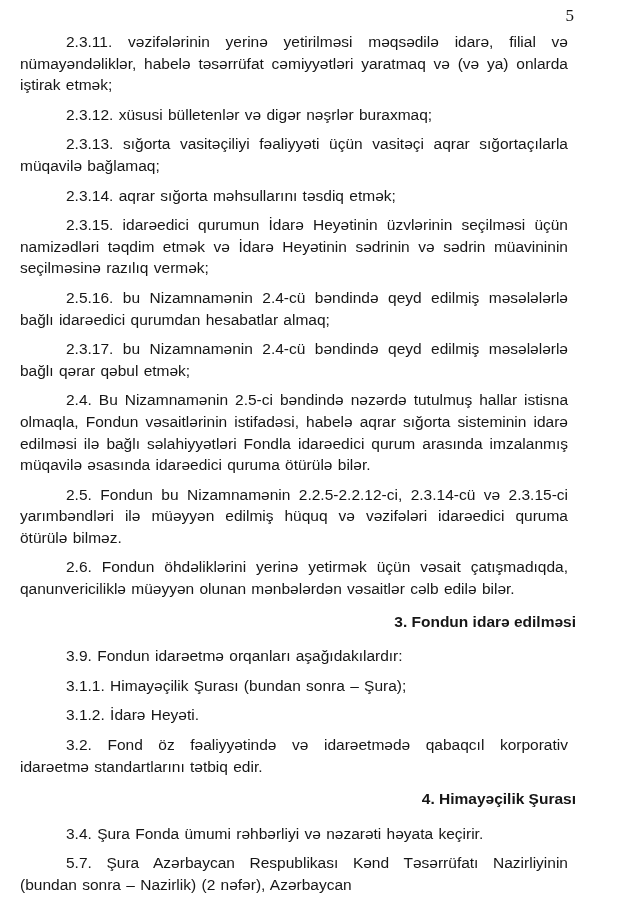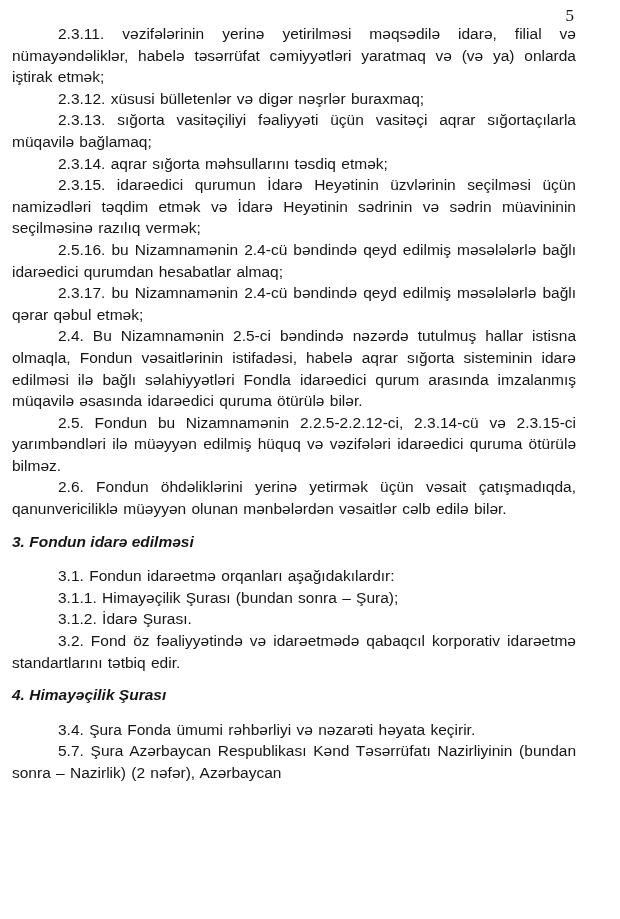--- a/index.html
+++ b/index.html
@@ -24,54 +24,53 @@
     font-size: 17px;
     color: #161616;
   }
   .content {
     position: absolute;
     left: 12px;
     top: 23px;
     width: 564px;
   }
   .content p {
-    margin: 0;
+    margin: 8px;
     font-size: 15.5px;
     line-height: 21.6px;
     text-align: justify;
     text-indent: 46px;
     word-spacing: 1px;
   }
   .content p.heading {
     font-weight: bold;
-    text-align: left;
+    text-align: right;
     text-indent: 0;
     margin: 11px 0 13px 0;
     word-spacing: normal;
-    font-style: italic;
   }
 </style>
 </head>
 <body>
 
 <div class="page">
   <div class="page-number">5</div>
   <div class="content">
     <p>2.3.11. vəzifələrinin yerinə yetirilməsi məqsədilə idarə, filial və nümayəndəliklər, habelə təsərrüfat cəmiyyətləri yaratmaq və (və ya) onlarda iştirak etmək;</p>
     <p>2.3.12. xüsusi bülletenlər və digər nəşrlər buraxmaq;</p>
     <p>2.3.13. sığorta vasitəçiliyi fəaliyyəti üçün vasitəçi aqrar sığortaçılarla müqavilə bağlamaq;</p>
     <p>2.3.14. aqrar sığorta məhsullarını təsdiq etmək;</p>
     <p>2.3.15. idarəedici qurumun İdarə Heyətinin üzvlərinin seçilməsi üçün namizədləri təqdim etmək və İdarə Heyətinin sədrinin və sədrin müavininin seçilməsinə razılıq vermək;</p>
     <p>2.5.16. bu Nizamnamənin 2.4-cü bəndində qeyd edilmiş məsələlərlə bağlı idarəedici qurumdan hesabatlar almaq;</p>
     <p>2.3.17. bu Nizamnamənin 2.4-cü bəndində qeyd edilmiş məsələlərlə bağlı qərar qəbul etmək;</p>
     <p>2.4. Bu Nizamnamənin 2.5-ci bəndində nəzərdə tutulmuş hallar istisna olmaqla, Fondun vəsaitlərinin istifadəsi, habelə aqrar sığorta sisteminin idarə edilməsi ilə bağlı səlahiyyətləri Fondla idarəedici qurum arasında imzalanmış müqavilə əsasında idarəedici quruma ötürülə bilər.</p>
     <p>2.5. Fondun bu Nizamnamənin 2.2.5-2.2.12-ci, 2.3.14-cü və 2.3.15-ci yarımbəndləri ilə müəyyən edilmiş hüquq və vəzifələri idarəedici quruma ötürülə bilməz.</p>
     <p>2.6. Fondun öhdəliklərini yerinə yetirmək üçün vəsait çatışmadıqda, qanunvericiliklə müəyyən olunan mənbələrdən vəsaitlər cəlb edilə bilər.</p>
     <p class="heading">3. Fondun idarə edilməsi</p>
-    <p>3.1. Fondun idarəetmə orqanları aşağıdakılardır:</p>
+    <p>3.9. Fondun idarəetmə orqanları aşağıdakılardır:</p>
     <p>3.1.1. Himayəçilik Şurası (bundan sonra – Şura);</p>
-    <p>3.1.2. İdarə Şurası.</p>
+    <p>3.1.2. İdarə Heyəti.</p>
     <p>3.2. Fond öz fəaliyyətində və idarəetmədə qabaqcıl korporativ idarəetmə standartlarını tətbiq edir.</p>
     <p class="heading">4. Himayəçilik Şurası</p>
     <p>3.4. Şura Fonda ümumi rəhbərliyi və nəzarəti həyata keçirir.</p>
     <p>5.7. Şura Azərbaycan Respublikası Kənd Təsərrüfatı Nazirliyinin (bundan sonra – Nazirlik) (2 nəfər), Azərbaycan</p>
   </div>
 </div>
 
 </body></html>

